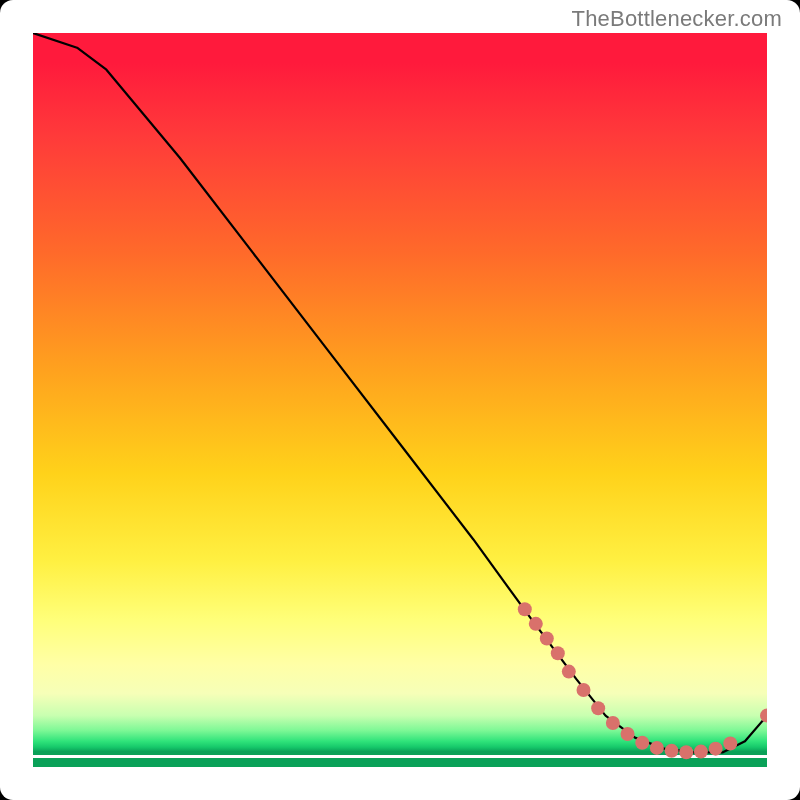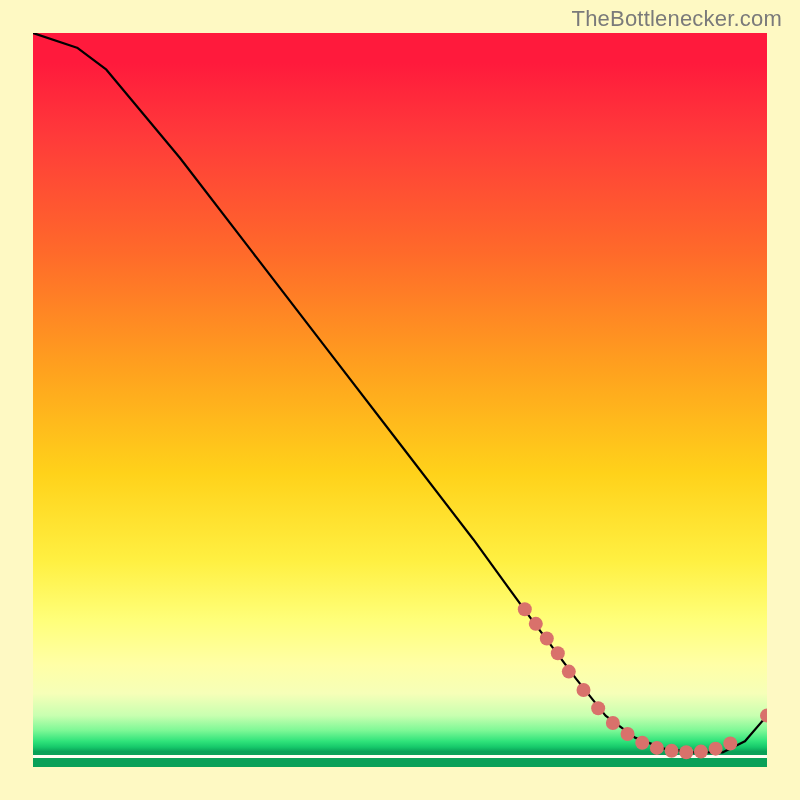--- a/index.html
+++ b/index.html
@@ -8,21 +8,22 @@
     width: 800px;
     height: 800px;
     background: #000;
     overflow: hidden;
     font-family: Arial, Helvetica, sans-serif;
   }
   .stage {
     position: relative;
     width: 800px;
     height: 800px;
-    background: #fef9c3;
+    background: #ffffff;
+    border-radius: 13px;
   }
   .plot {
     position: absolute;
     left: 33px;
     top: 33px;
     width: 734px;
     height: 734px;
     overflow: hidden;
   }
   .gradient {

